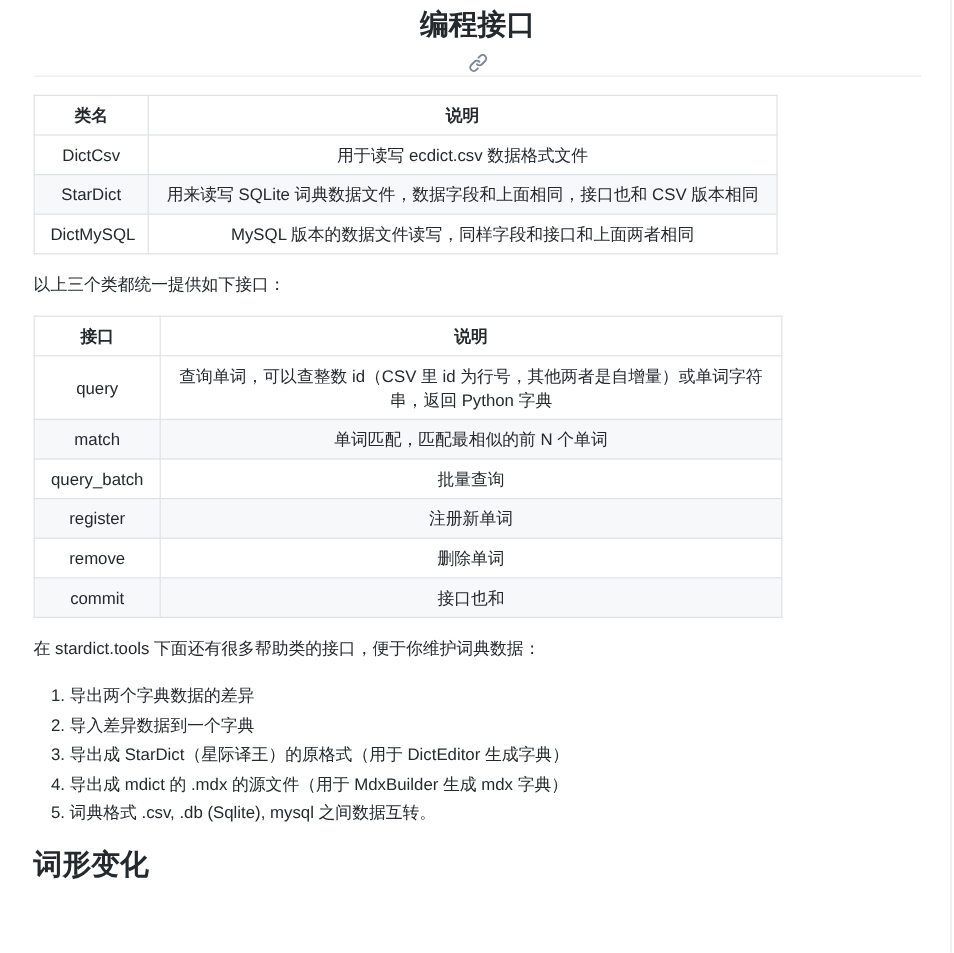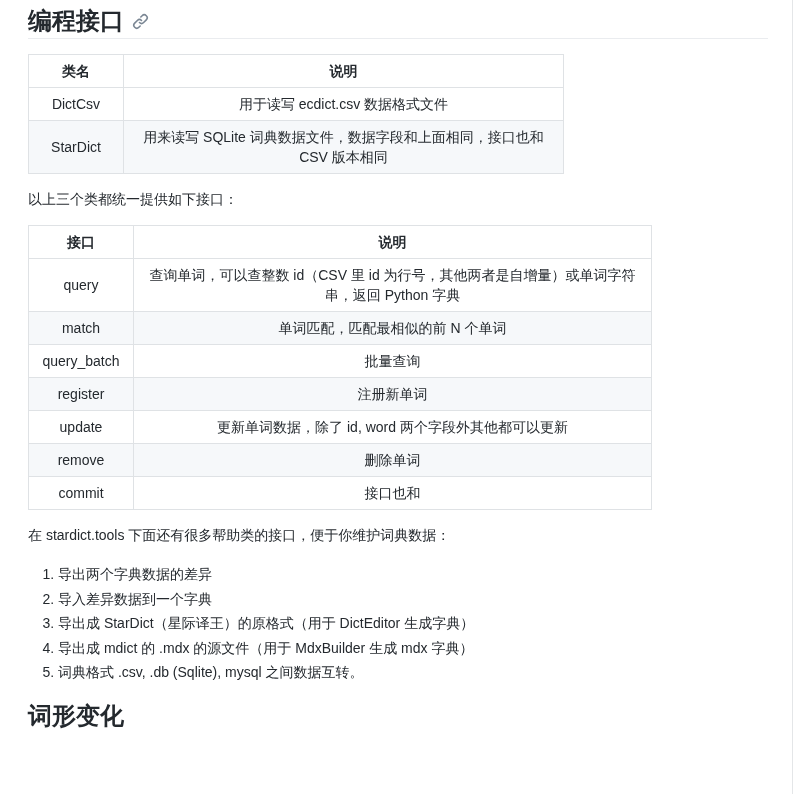--- a/index.html
+++ b/index.html
@@ -26,34 +26,35 @@
   h2.section-heading {
     font-size: 24px;
     font-weight: bold;
     line-height: 30px;
     margin: 0;
     padding: 6px 0 2px 0;
     border-bottom: 1px solid #eaecef;
     display: flex;
     align-items: center;
     gap: 8px;
+    flex-direction: column;
   }
   h2.section-heading .anchor {
     display: inline-flex;
     align-items: center;
     cursor: pointer;
   }
   h2.section-heading .anchor svg { fill: #7b8794; }
   p.text { margin: 15px 0; line-height: 21px; }
   table.doc-table {
     border-collapse: collapse;
     margin: 15px 0;
     table-layout: fixed;
   }
-  table.classes { width: 536px; border-radius: 25px; }
+  table.classes { width: 620px; border-radius: 25px; }
   table.classes col.c1 { width: 95px; }
   table.interfaces { width: 624px; }
   table.interfaces col.c1 { width: 105px; }
   .doc-table th, .doc-table td {
     border: 1px solid #dfe2e5;
     padding: 6px 13px;
     line-height: 20px;
     vertical-align: middle;
     text-align: center;
   }
@@ -105,20 +106,24 @@
     </thead>
     <tbody>
       <tr>
         <td>DictCsv</td>
         <td>用于读写 ecdict.csv 数据格式文件</td>
       </tr>
       <tr>
         <td>StarDict</td>
         <td>用来读写 SQLite 词典数据文件，数据字段和上面相同，接口也和 CSV 版本相同</td>
       </tr>
+      <tr>
+        <td>DictMySQL</td>
+        <td>MySQL 版本的数据文件读写，同样字段和接口和上面两者相同</td>
+      </tr>
     </tbody>
   </table>
 
   <p class="text">以上三个类都统一提供如下接口：</p>
 
   <table class="doc-table interfaces">
     <colgroup>
         <col class="c1">
         <col class="c2">
       </colgroup>
@@ -139,24 +144,20 @@
       </tr>
       <tr>
         <td>query_batch</td>
         <td>批量查询</td>
       </tr>
       <tr>
         <td>register</td>
         <td>注册新单词</td>
       </tr>
       <tr>
-        <td>update</td>
-        <td>更新单词数据，除了 id, word 两个字段外其他都可以更新</td>
-      </tr>
-      <tr>
         <td>remove</td>
         <td>删除单词</td>
       </tr>
       <tr>
         <td>commit</td>
         <td>接口也和</td>
       </tr>
     </tbody>
   </table>
 

